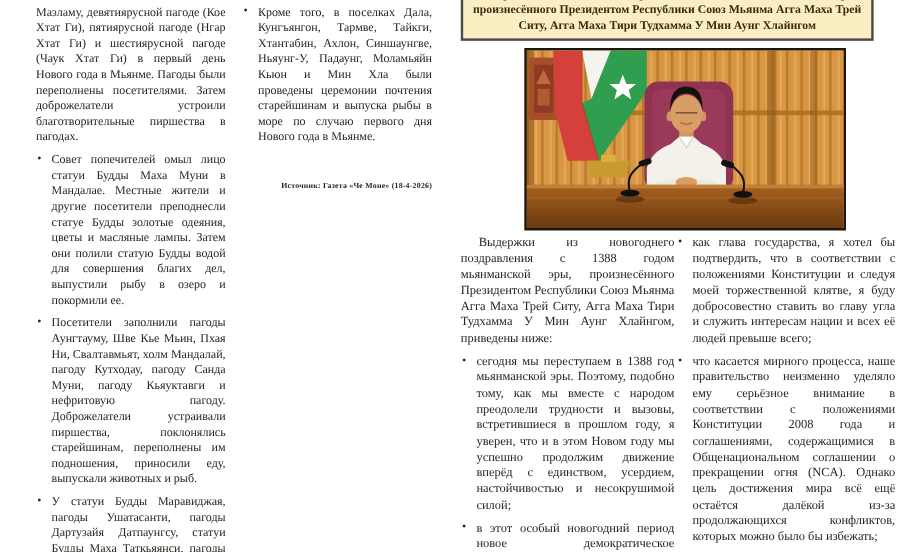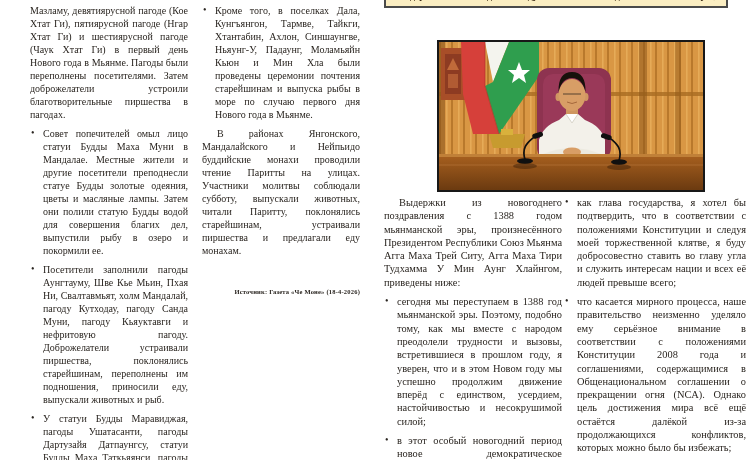--- a/index.html
+++ b/index.html
@@ -66,30 +66,31 @@
   </div>
 
   <div id="col2" class="col col-left">
     <div>
 
         <div class="li">
           <span class="dot">•</span>
           <span>Кроме того, в поселках Дала, Кунгъянгон, Тармве, Тайкги, Хтантабин, Ахлон, Синшаунгве, Ньяунг-У, Падаунг, Моламьяйн Кьюн и Мин Хла были проведены церемонии почтения старейшинам и выпуска рыбы в море по случаю первого дня Нового года в Мьянме.</span>
         </div>
       </div>
-    <p class="indent">В районах Янгонского, Мандалайского и Нейпьидо буддийские монахи проводили чтение Паритты на улицах. Участники молитвы соблюдали субботу, выпускали животных, читали Паритту, поклонялись старейшинам, устраивали пиршества и предлагали еду монахам.</p>
     <p class="source">Источник: Газета «Че Моне» (18-4-2026)</p>
   </div>
 
   <div class="headline-box">
     <div>
 
         <div class="hline">Выдержки из новогоднего поздравления с 1388 годом мьянманской эры,</div>
 
-
+        <div class="hline">произнесённого Президентом Республики Союз Мьянма Агга Маха Трей</div>
+
+        <div class="hline">Ситу, Агга Маха Тири Тудхамма У Мин Аунг Хлайнгом</div>
       </div>
   </div>
 
   <div class="photo">
     <svg width="264" height="148" viewBox="0 0 264 148">
       <defs>
         <pattern id="wood" width="12" height="148" patternUnits="userSpaceOnUse">
           <rect width="12" height="148" fill="#d99744"></rect>
           <rect width="2" height="148" fill="#b9792c"></rect>
           <rect x="7" width="1.6" height="148" fill="#e6ab58"></rect>

